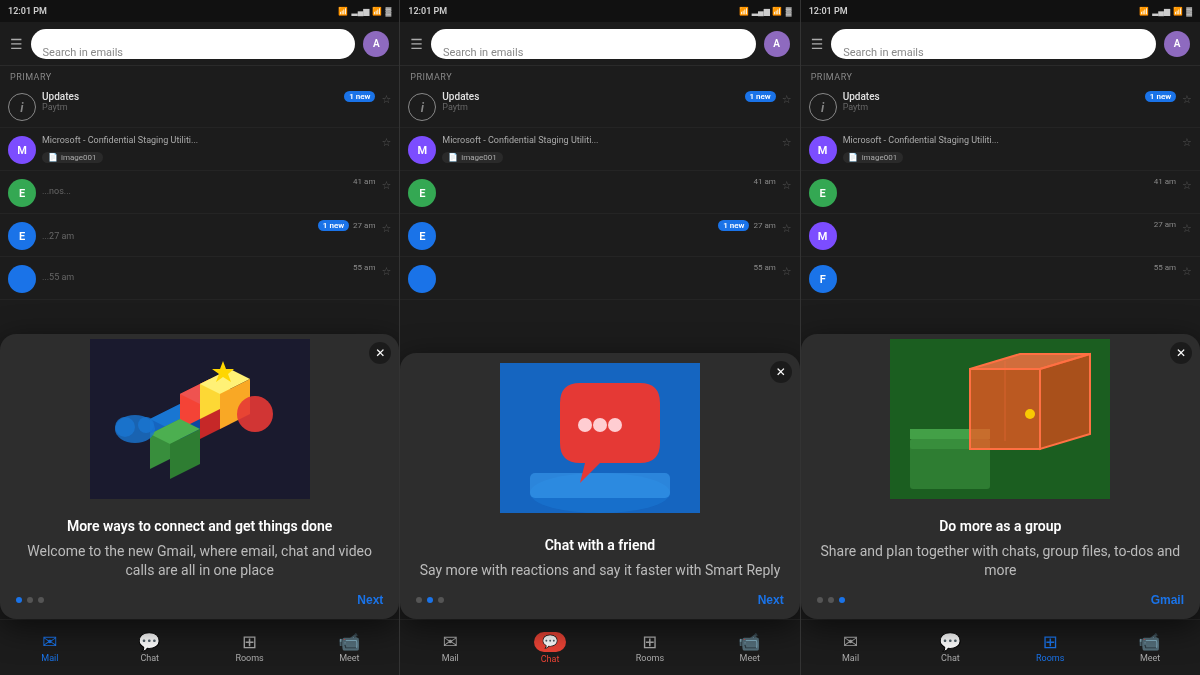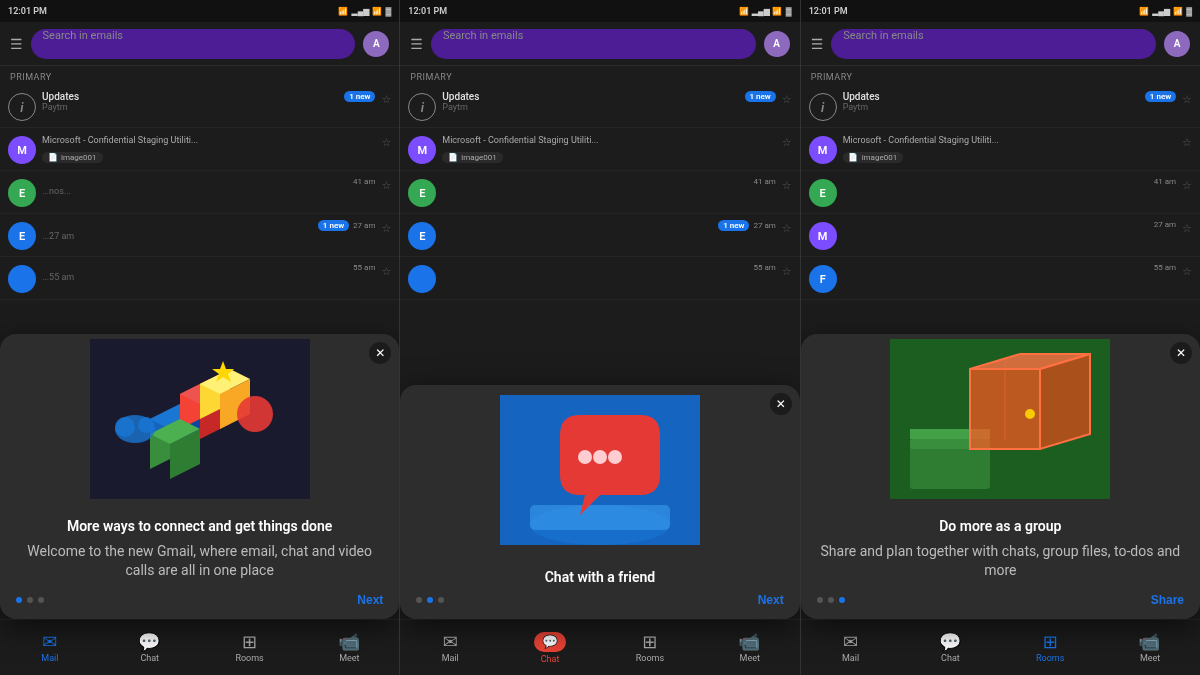--- a/index.html
+++ b/index.html
@@ -50,28 +50,28 @@
       background: #1c1c1c;
       display: flex;
       align-items: center;
       padding: 0 10px;
       gap: 8px;
       border-bottom: 1px solid #2a2a2a;
     }
     .hamburger-icon { color: #aaa; font-size: 14px; cursor: pointer; }
     .search-input-fake {
       flex: 1;
-      background: #4c1d95;
+      background: #ffffff;
       border-radius: 20px;
       height: 30px;
       padding: 0 12px;
       color: #888;
       font-size: 11px;
       display: flex;
-      align-items: flex-start;
+      align-items: flex-end;
     }
     .avatar-circle {
       width: 26px;
       height: 26px;
       border-radius: 50%;
       background: #8e6abf;
       display: flex;
       align-items: center;
       justify-content: center;
       color: white;
@@ -538,20 +538,21 @@
       <path d="M 60 40 Q 60 20 80 20 L 140 20 Q 160 20 160 40 L 160 80 Q 160 100 140 100 L 100 100 L 80 120 L 85 100 L 80 100 Q 60 100 60 80 Z" fill="#e53935"></path>
 
       <circle cx="85" cy="62" r="7" fill="#ffcdd2"></circle>
       <circle cx="100" cy="62" r="7" fill="#ffcdd2"></circle>
       <circle cx="115" cy="62" r="7" fill="#ffcdd2"></circle>
     </svg>
 
     </div>
     <div class="card-body">
       <div class="card-title">Chat with a friend</div>
+      <div class="card-desc">Say more with reactions and say it faster with Smart Reply</div>
       <div class="card-footer">
         <div class="dots">
                 <div class="dot"></div>
                 <div class="dot active"></div>
                 <div class="dot"></div>
               </div>
         <button class="card-btn">Next</button>
       </div>
     </div>
   </div>
@@ -687,19 +688,19 @@
     </div>
     <div class="card-body">
       <div class="card-title">Do more as a group</div>
       <div class="card-desc">Share and plan together with chats, group files, to-dos and more</div>
       <div class="card-footer">
         <div class="dots">
                 <div class="dot"></div>
                 <div class="dot"></div>
                 <div class="dot active"></div>
               </div>
-        <button class="card-btn">Share</button>
+        <button class="card-btn">Gmail</button>
       </div>
     </div>
   </div>
       </div>
     </div>
   </div>
 
 </body></html>

